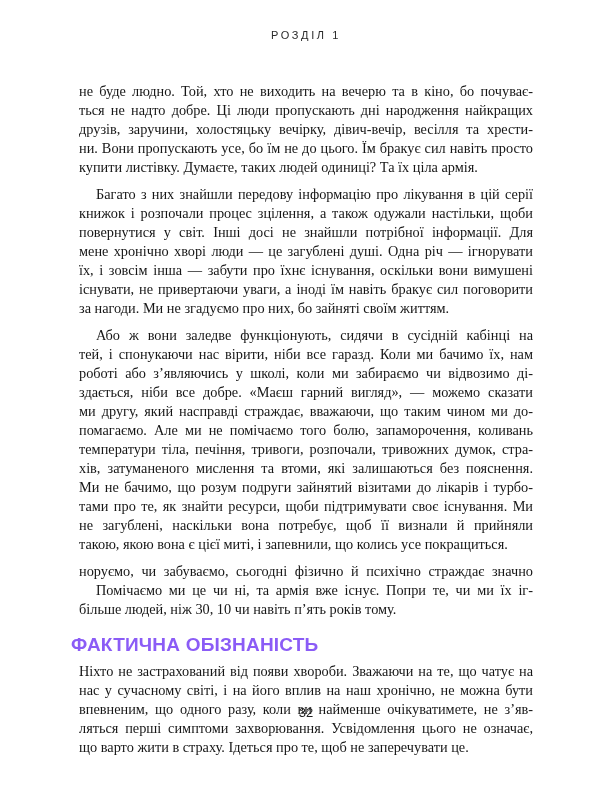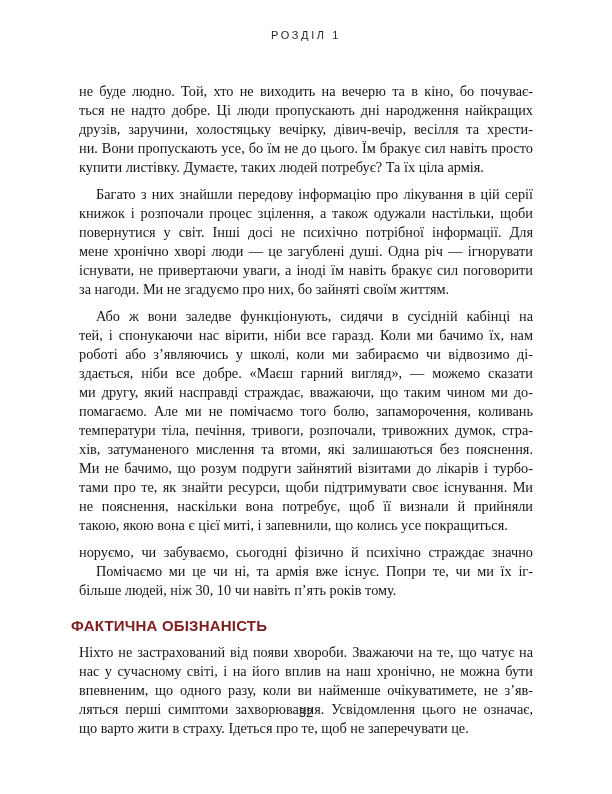--- a/index.html
+++ b/index.html
@@ -48,24 +48,24 @@
   .line.last {
     text-align-last: left;
   }
   .line.indent {
     text-indent: 17px;
   }
   .heading {
     margin: 16px 0 0 0;
     font-family: "Liberation Sans", sans-serif;
     font-weight: bold;
-    font-size: 15px;
+    font-size: 19px;
     line-height: 19px;
     letter-spacing: 0.2px;
-    color: #7f1d1d;
+    color: #8b5cf6;
   }
   .page-number {
     position: absolute;
     top: 705px;
     left: 0;
     right: 0;
     text-align: center;
     font-family: "Liberation Sans", sans-serif;
     font-size: 13px;
     color: #222222;
@@ -76,42 +76,43 @@
 
 <div class="page">
   <div class="chapter-label">РОЗДІЛ 1</div>
 
   <div class="content" id="content">
       <div class="paragraph">
         <div class="line">не буде людно. Той, хто не виходить на вечерю та в кіно, бо почуває-</div>
         <div class="line">ться не надто добре. Ці люди пропускають дні народження найкращих</div>
         <div class="line">друзів, заручини, холостяцьку вечірку, дівич-вечір, весілля та хрести-</div>
         <div class="line">ни. Вони пропускають усе, бо їм не до цього. Їм бракує сил навіть просто</div>
-        <div class="line last">купити листівку. Думаєте, таких людей потребує? Та їх ціла армія.</div>
+        <div class="line last">купити листівку. Думаєте, таких людей одиниці? Та їх ціла армія.</div>
       </div>
       <div class="paragraph">
         <div class="line indent">Багато з них знайшли передову інформацію про лікування в цій серії</div>
         <div class="line">книжок і розпочали процес зцілення, а також одужали настільки, щоби</div>
-        <div class="line">повернутися у світ. Інші досі не психічно потрібної інформації. Для</div>
+        <div class="line">повернутися у світ. Інші досі не знайшли потрібної інформації. Для</div>
         <div class="line">мене хронічно хворі люди — це загублені душі. Одна річ — ігнорувати</div>
+        <div class="line">їх, і зовсім інша — забути про їхнє існування, оскільки вони вимушені</div>
         <div class="line">існувати, не привертаючи уваги, а іноді їм навіть бракує сил поговорити</div>
         <div class="line last">за нагоди. Ми не згадуємо про них, бо зайняті своїм життям.</div>
       </div>
       <div class="paragraph">
         <div class="line indent">Або ж вони заледве функціонують, сидячи в сусідній кабінці на</div>
         <div class="line">тей, і спонукаючи нас вірити, ніби все гаразд. Коли ми бачимо їх, нам</div>
         <div class="line">роботі або з’являючись у школі, коли ми забираємо чи відвозимо ді-</div>
         <div class="line">здається, ніби все добре. «Маєш гарний вигляд», — можемо сказати</div>
         <div class="line">ми другу, який насправді страждає, вважаючи, що таким чином ми до-</div>
         <div class="line">помагаємо. Але ми не помічаємо того болю, запаморочення, коливань</div>
         <div class="line">температури тіла, печіння, тривоги, розпочали, тривожних думок, стра-</div>
         <div class="line">хів, затуманеного мислення та втоми, які залишаються без пояснення.</div>
         <div class="line">Ми не бачимо, що розум подруги зайнятий візитами до лікарів і турбо-</div>
         <div class="line">тами про те, як знайти ресурси, щоби підтримувати своє існування. Ми</div>
-        <div class="line">не пояснення, наскільки вона потребує, щоб її визнали й прийняли</div>
+        <div class="line">не загублені, наскільки вона потребує, щоб її визнали й прийняли</div>
         <div class="line last">такою, якою вона є цієї миті, і запевнили, що колись усе покращиться.</div>
       </div>
       <div class="paragraph">
         <div class="line">норуємо, чи забуваємо, сьогодні фізично й психічно страждає значно</div>
         <div class="line indent">Помічаємо ми це чи ні, та армія вже існує. Попри те, чи ми їх іг-</div>
         <div class="line last">більше людей, ніж 30, 10 чи навіть п’ять років тому.</div>
       </div>
       <h2 class="heading">ФАКТИЧНА ОБІЗНАНІСТЬ</h2>
       <div class="paragraph">
         <div class="line">Ніхто не застрахований від появи хвороби. Зважаючи на те, що чатує на</div>

